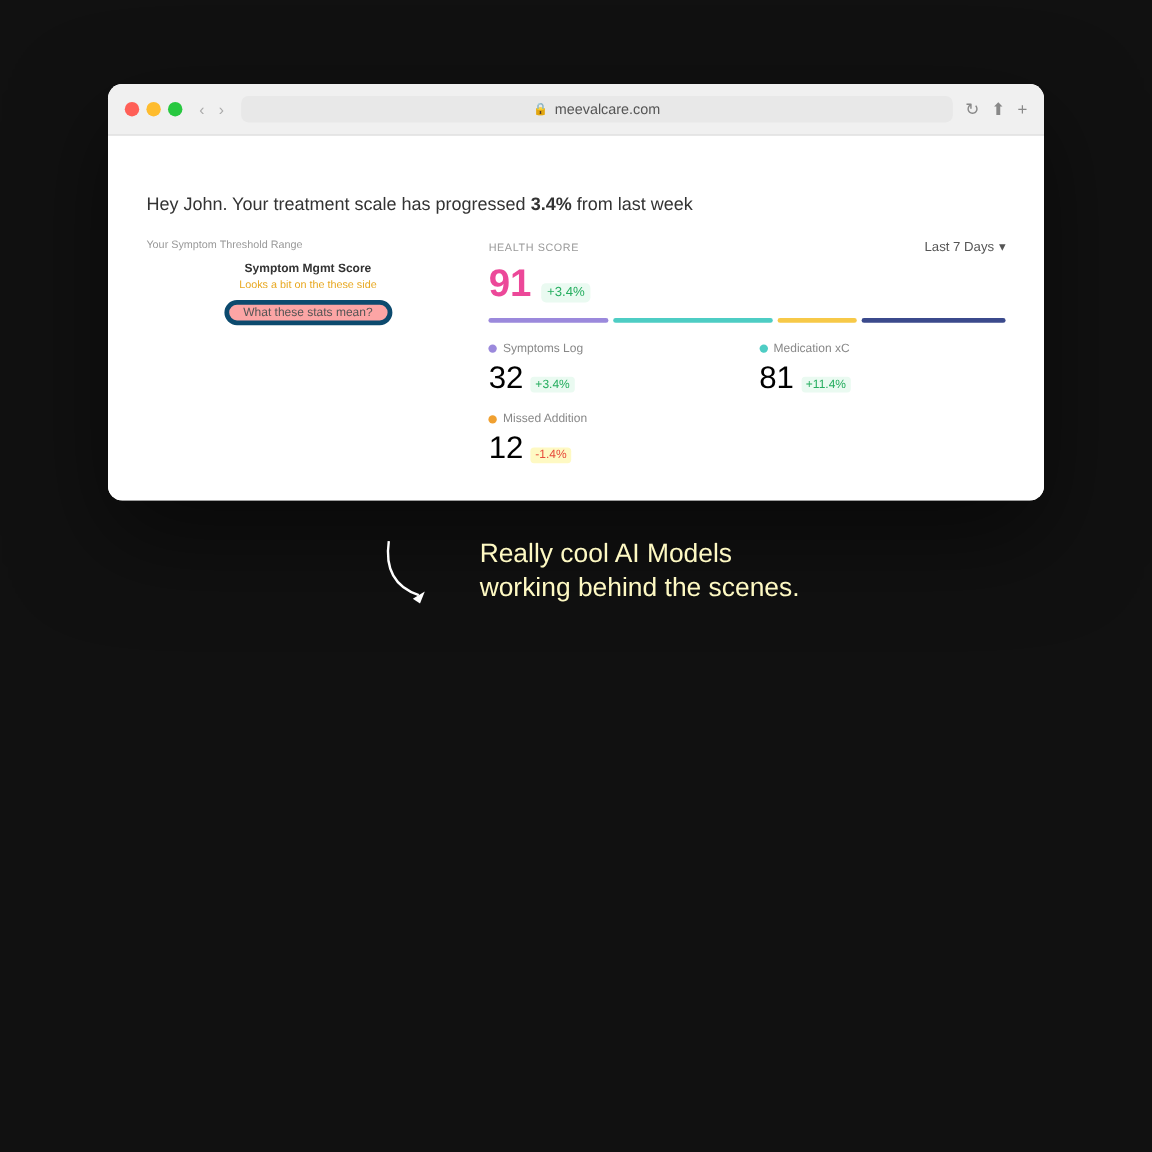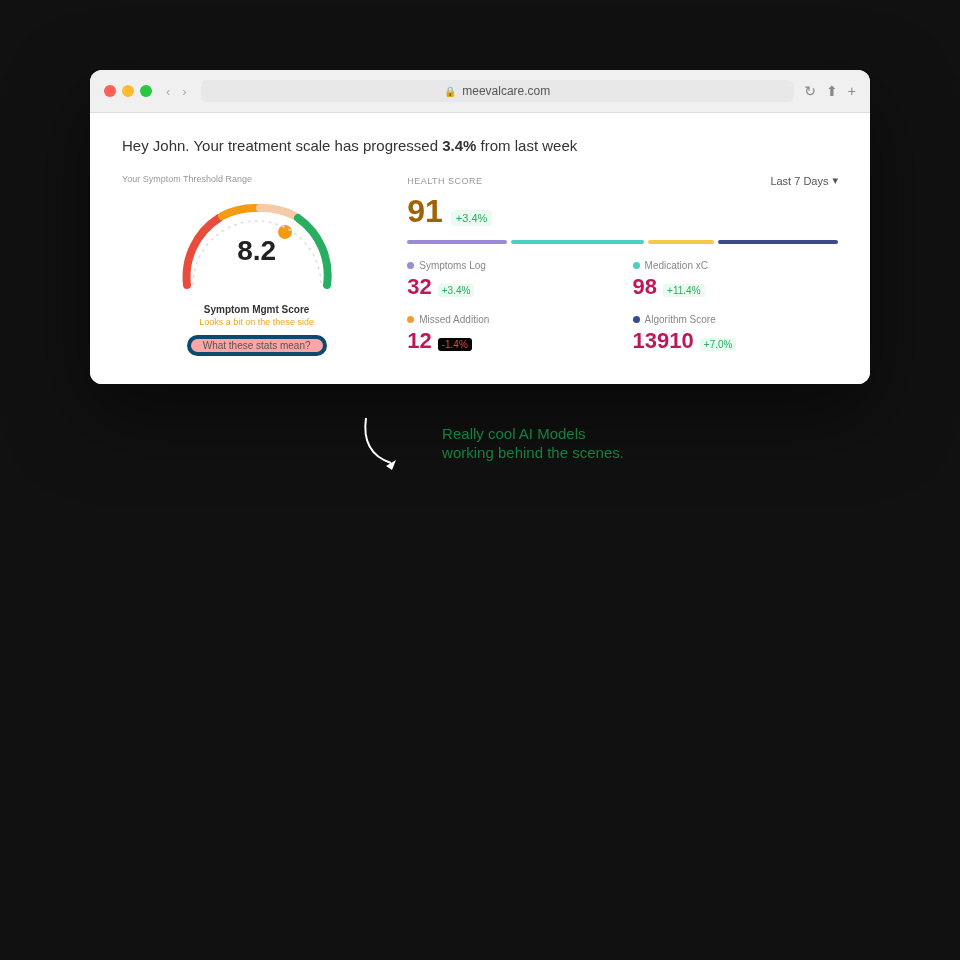--- a/index.html
+++ b/index.html
@@ -94,20 +94,21 @@
       display: flex;
       gap: 10px;
       color: #888;
       font-size: 14px;
     }
 
     
     .browser-content {
       padding: 24px 32px 28px;
       background: #fff;
+      margin-top: 25px;
     }
 
     .greeting {
       font-size: 15px;
       color: #333;
       margin-bottom: 20px;
     }
 
     .greeting strong {
       font-weight: 700;
@@ -219,21 +220,21 @@
     .health-score-row {
       display: flex;
       align-items: baseline;
       gap: 8px;
       margin-bottom: 10px;
     }
 
     .health-score-value {
       font-size: 32px;
       font-weight: 600;
-      color: #a16207;
+      color: #ec4899;
     }
 
     .health-score-change {
       font-size: 11px;
       color: #27ae60;
       background: #eafaf1;
       padding: 2px 5px;
       border-radius: 4px;
     }
 
@@ -288,37 +289,37 @@
       color: #888;
     }
 
     .stat-value-row {
       display: flex;
       align-items: baseline;
       gap: 6px;
     }
 
     .stat-value {
-      font-size: 22px;
-      font-weight: 700;
-      color: #be185d;
+      font-size: 26px;
+      font-weight: 400;
+      color: #000000;
     }
 
     .stat-change-pos {
       font-size: 10px;
       color: #27ae60;
       background: #eafaf1;
       padding: 1px 4px;
       border-radius: 3px;
     }
 
     .stat-change-neg {
       font-size: 10px;
       color: #e74c3c;
-      background: #000000;
+      background: #fef9c3;
       padding: 1px 4px;
       border-radius: 3px;
     }
 
     .recommendation {
       margin-top: 18px;
       font-size: 13px;
       color: #444;
     }
 
@@ -331,22 +332,22 @@
       padding-left: 20px;
     }
 
     .arrow-svg {
       width: 70px;
       height: 70px;
       flex-shrink: 0;
     }
 
     .caption-text {
-      font-size: 15px;
-      color: #15803d;
+      font-size: 22px;
+      color: #fef9c3;
       font-weight: 400;
       line-height: 1.3;
     }
   </style>
 </head>
 <body>
 
 <div class="scene">
 
   <div class="browser">
@@ -375,39 +376,20 @@
     <div class="browser-content">
 
       <p class="greeting">
         <span>Hey John. Your treatment scale has progressed </span><strong>3.4%</strong><span> from last week</span>
       </p>
 
       <div class="main-grid">
 
         <div class="gauge-panel">
           <span class="gauge-label">Your Symptom Threshold Range</span>
-          <div class="gauge-container">
-            <svg class="gauge-svg" viewBox="0 0 180 110" xmlns="http://www.w3.org/2000/svg">
-
-              <path d="M 20 95 A 70 70 0 0 1 52 28" stroke="#e74c3c" stroke-width="8" fill="none" stroke-linecap="round"></path>
-
-              <path d="M 55 26 A 70 70 0 0 1 90 18" stroke="#f39c12" stroke-width="8" fill="none" stroke-linecap="round"></path>
-
-              <path d="M 93 18 A 70 70 0 0 1 128 26" stroke="#f5cba7" stroke-width="8" fill="none" stroke-linecap="round"></path>
-
-              <path d="M 131 28 A 70 70 0 0 1 160 95" stroke="#27ae60" stroke-width="8" fill="none" stroke-linecap="round"></path>
-
-              <circle cx="118" cy="42" r="8" fill="#f39c12" stroke="#fff" stroke-width="2"></circle>
-
-              <path d="M 26 95 A 64 64 0 0 1 154 95" stroke="#ddd" stroke-width="1.5" fill="none" stroke-dasharray="3,4"></path>
-            </svg>
-            <div class="gauge-center">
-              <span class="gauge-value">8.2</span>
-            </div>
-          </div>
           <div class="gauge-title">Symptom Mgmt Score</div>
           <div class="gauge-subtitle">Looks a bit on the these side</div>
           <button class="stats-btn">What these stats mean?</button>
         </div>
 
         <div class="health-panel">
           <div class="health-header">
             <span class="health-score-label">HEALTH SCORE</span>
             <div class="last-days-btn">
               <span>Last 7 Days</span>
@@ -439,46 +421,36 @@
                 <span class="stat-change-pos">+3.4%</span>
               </div>
             </div>
 
             <div class="stat-item">
               <div class="stat-item-header">
                 <div class="stat-dot dot-teal"></div>
                 <span class="stat-name">Medication xC</span>
               </div>
               <div class="stat-value-row">
-                <span class="stat-value">98</span>
+                <span class="stat-value">81</span>
                 <span class="stat-change-pos">+11.4%</span>
               </div>
             </div>
 
             <div class="stat-item">
               <div class="stat-item-header">
                 <div class="stat-dot dot-orange"></div>
                 <span class="stat-name">Missed Addition</span>
               </div>
               <div class="stat-value-row">
                 <span class="stat-value">12</span>
                 <span class="stat-change-neg">-1.4%</span>
               </div>
             </div>
 
-            <div class="stat-item">
-              <div class="stat-item-header">
-                <div class="stat-dot dot-darkblue"></div>
-                <span class="stat-name">Algorithm Score</span>
-              </div>
-              <div class="stat-value-row">
-                <span class="stat-value">13910</span>
-                <span class="stat-change-pos">+7.0%</span>
-              </div>
-            </div>
 
           </div>
         </div>
       </div>
 
     </div>
   </div>
 
   <div class="caption-area">
     <svg class="arrow-svg" viewBox="0 0 70 70" xmlns="http://www.w3.org/2000/svg">

